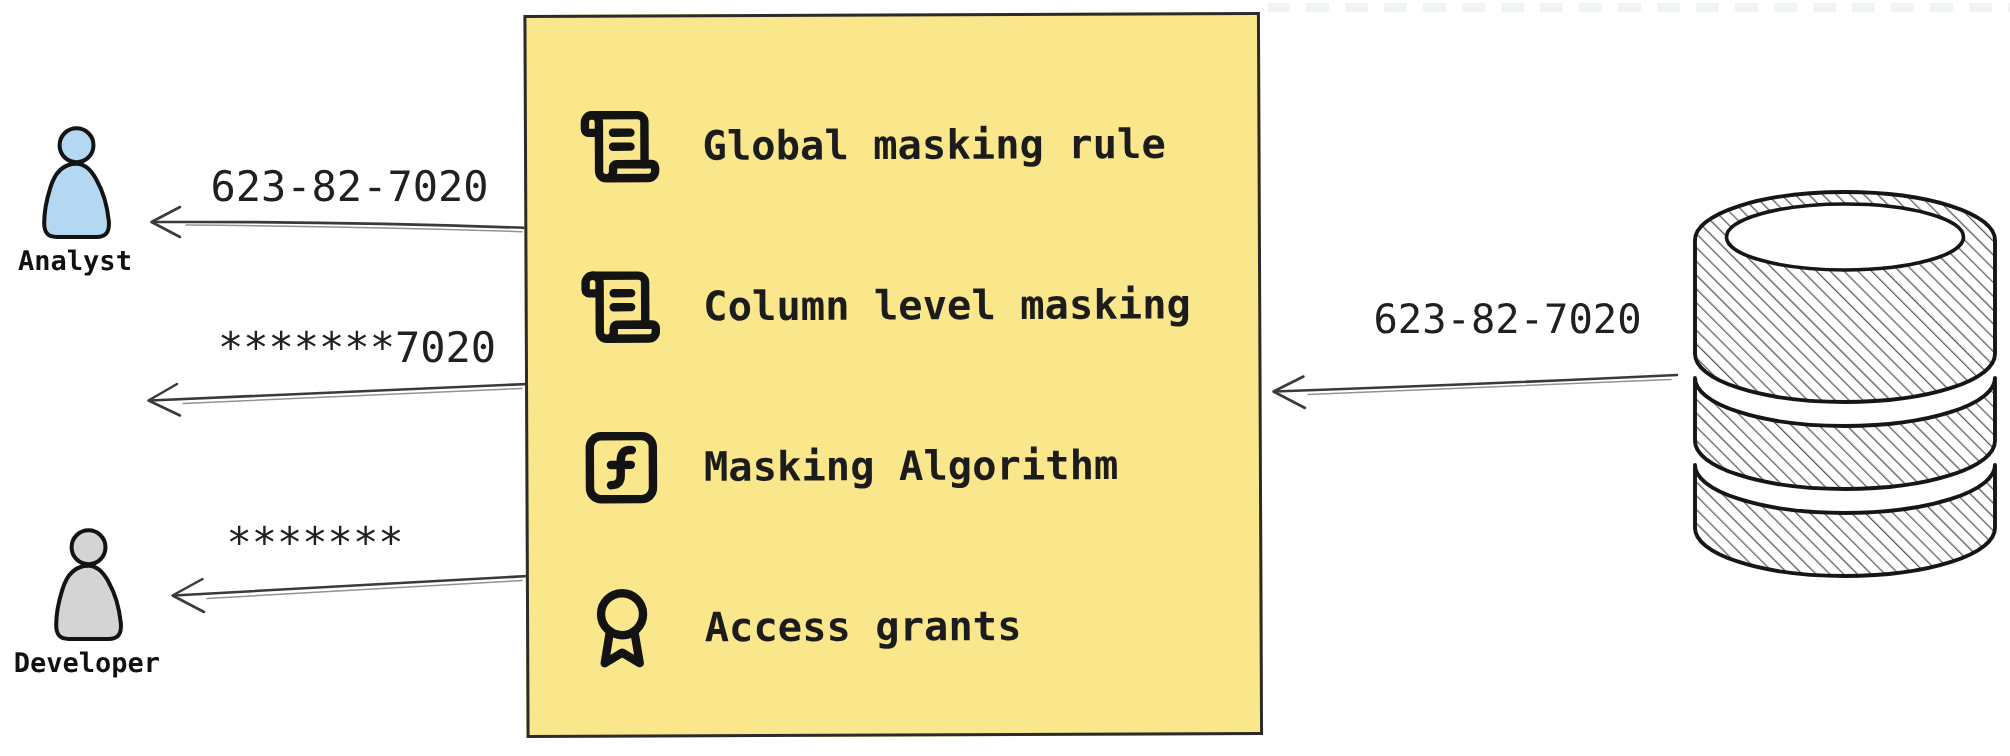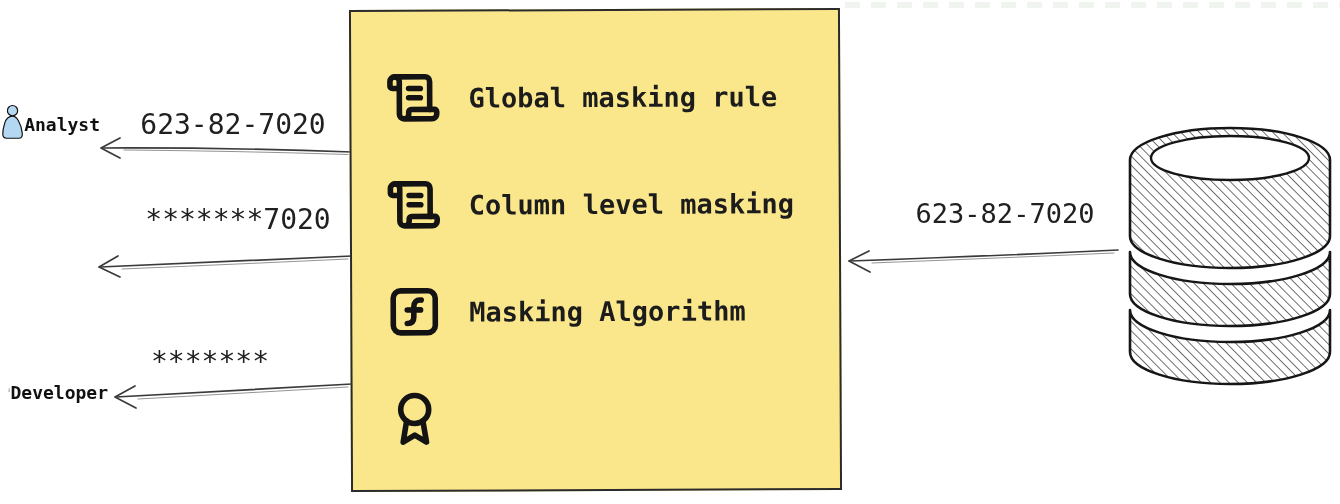--- a/index.html
+++ b/index.html
@@ -9,36 +9,36 @@
   .canvas { position: absolute; inset: 0; }
 
   
   .dash-deco {
     position: absolute; left: 845px; top: 2px; width: 495px; height: 6px;
     background: repeating-linear-gradient(90deg, #edf2ec 0 15px, transparent 15px 26px);
     opacity: .8;
   }
 
   
-  .persona { position: absolute; width: 100px; display: flex; align-items: center; }
+  .persona { position: absolute; width: 100px; display: flex; flex-direction: column; align-items: center; }
   .persona svg { display: block; }
   .persona-label { margin-top: 4px; font-size: 18px; font-weight: bold; color: #111; letter-spacing: 0; white-space: nowrap; }
   #persona-analyst   { left: 0px;  top: 84px; }
   #persona-support   { left: 6px;  top: 222px; }
   #persona-developer { left: 8px;  top: 352px; text-align: right; }
 
   
   .arrow { position: absolute; }
   .arrow path { fill: none; stroke: #3a3a3a; stroke-linecap: round; stroke-linejoin: round; }
   .arrow .main { stroke-width: 1.7; }
   .arrow .ghost { stroke-width: 1; opacity: .55; }
 
   .flow-label { position: absolute; text-align: center; font-weight: normal; color: #202020; white-space: nowrap; }
   #label-analyst   { left: 126px; top: 108px; width: 214px; font-size: 28px; }
-  #label-support   { left: 136px; top: 203px; width: 204px; font-size: 28px; }
+  #label-support   { left: 136px; top: 215px; width: 204px; font-size: 28px; }
   #label-developer { left: 140px; top: 345px; width: 140px; font-size: 28px; }
   #label-db        { left: 903px; top: 198px; width: 204px; font-size: 27px; }
 
   
   .masking-box {
     position: absolute; left: 350px; top: 9px; width: 491px; height: 482px;
     background: #fae78c; border: 2px solid #2b2b2b; transform: rotate(-0.25deg);
     padding: 57px 30px 0 34px;
   }
   .box-item { display: flex; align-items: center; height: 58px; margin-bottom: 49px; }
@@ -132,20 +132,21 @@
         <path class="icon-stroke" d="M9 11.2h5.7"></path>
       </svg>
       <span class="item-label">Masking Algorithm</span>
     </div>
 
     <div class="box-item">
       <svg viewBox="0 0 24 24">
         <circle class="icon-stroke" cx="12" cy="8" r="6"></circle>
         <path class="icon-stroke" d="M15.477 12.89 17 22l-5-3-5 3 1.523-9.11"></path>
       </svg>
+      <span class="item-label">Access grants</span>
     </div>
 
   </div>
 
   <svg id="database" width="208" height="268" viewBox="0 0 208 268">
     <defs>
       <pattern id="hatch" width="6.5" height="6.5" patternUnits="userSpaceOnUse" patternTransform="rotate(-45)">
         <line x1="0" y1="0" x2="0" y2="6.5" stroke="#5a5a5a" stroke-width="1.7"></line>
       </pattern>
     </defs>

